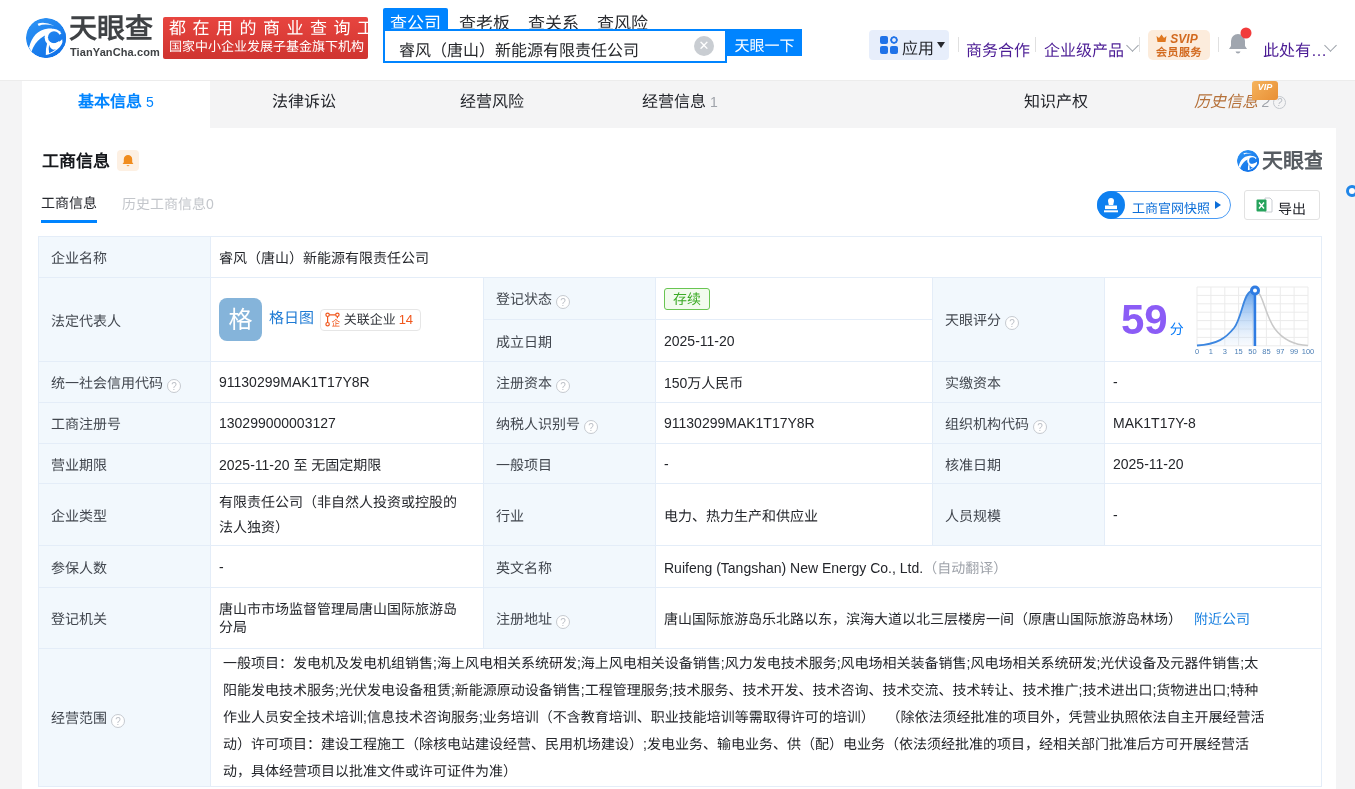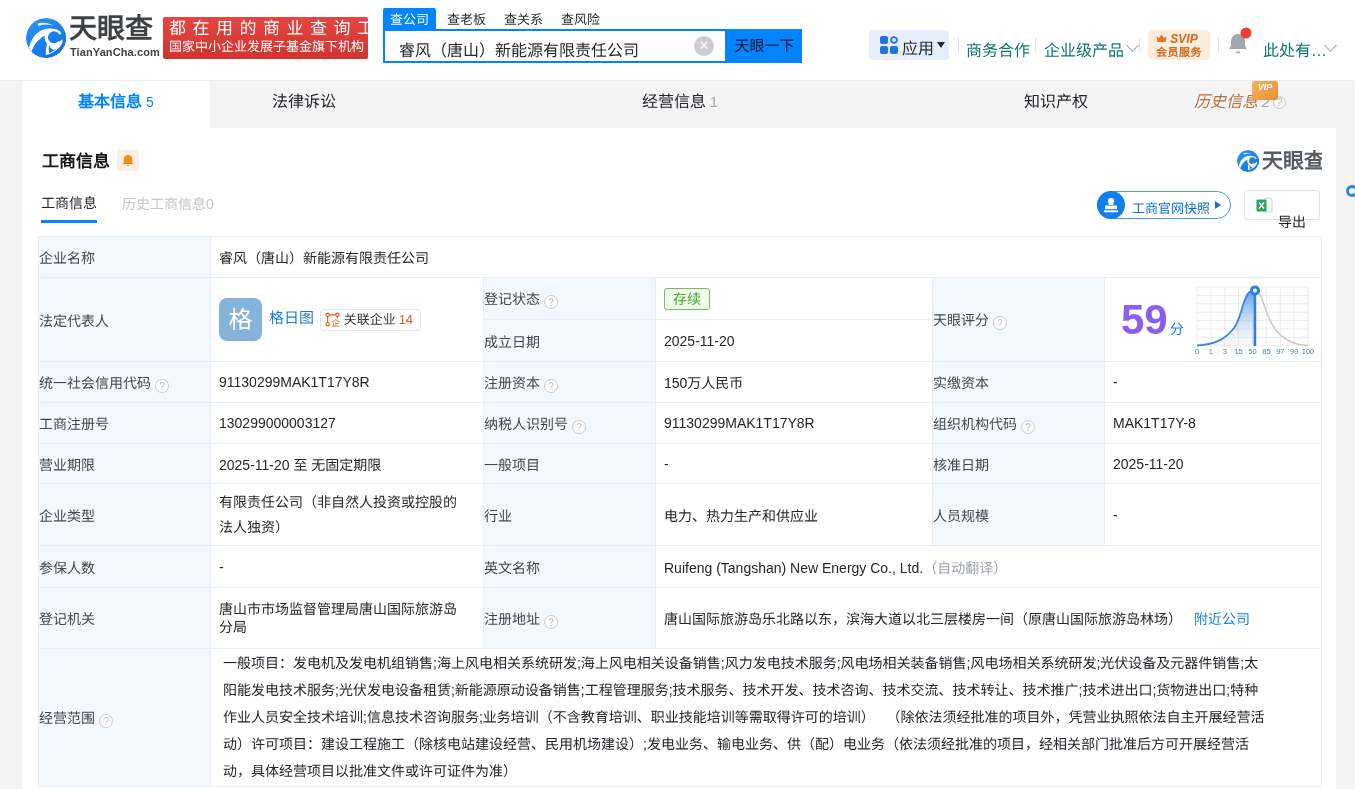--- a/index.html
+++ b/index.html
@@ -7,33 +7,33 @@
 html,body{width:1355px;height:789px;font-family:"Liberation Sans",sans-serif;background:#f4f4f5;position:relative;overflow:hidden;}
 
 #header{position:absolute;left:0;top:0;width:1355px;height:81px;background:#fff;border-bottom:1px solid #ececec;}
 .logo-circle{position:absolute;left:25px;top:17px;width:42px;height:42px;}
 .logo-cn{position:absolute;left:69px;top:14px;font-size:28px;line-height:30px;font-weight:700;color:#3f4245;}
 .logo-en{position:absolute;left:70px;top:46px;font-size:11px;line-height:12px;font-weight:700;color:#3f4245;letter-spacing:0.1px;}
 .redbox{position:absolute;left:163px;top:17px;width:205px;height:42px;background:linear-gradient(180deg,#e8453f,#cf3430);border-radius:2px;color:#fff;padding:3px 0 0 6px;overflow:hidden;}
 .redbox .l1{font-size:17px;letter-spacing:6.5px;white-space:nowrap;line-height:18px;}
 .redbox .l2{font-size:13px;letter-spacing:0px;white-space:nowrap;line-height:18px;}
 
-.stabs{position:absolute;left:383px;top:8px;height:17px;font-size:13px;}
+.stabs{position:absolute;left:383px;top:8px;height:17px;font-size:17px;}
 .stab{display:inline-block;color:#2a2c30;margin-right:0px;}
 .stab.on{background:#0084ff;color:#fff;padding:1px 7px 2px;border-radius:2px 2px 0 0;}
 .sinput{position:absolute;left:383px;top:29px;width:344px;height:34px;border:2px solid #0084ff;background:#fff;}
 .sinput .txt{position:absolute;left:14px;top:6px;font-size:16px;color:#26282c;}
 .sclear{position:absolute;left:694px;top:36px;width:20px;height:20px;border-radius:50%;background:#c9cdd2;color:#fff;font-size:13px;text-align:center;line-height:19px;}
-.sbtn{position:absolute;left:727px;top:29px;width:75px;height:34px;background:#0084ff;color:#0f172a;font-size:15px;text-align:center;line-height:34px;}
+.sbtn{position:absolute;left:727px;top:29px;width:75px;height:27px;background:#0084ff;color:#ffffff;font-size:15px;text-align:center;line-height:34px;}
 
 .appbox{position:absolute;left:869px;top:30px;width:80px;height:30px;background:#e7eefb;border-radius:4px;}
 .appbox .t{position:absolute;left:33px;top:5px;font-size:16px;color:#26282e;}
 .appbox .tri{position:absolute;left:68px;top:12px;width:0;height:0;border-left:4.5px solid transparent;border-right:4.5px solid transparent;border-top:6px solid #26282e;}
 .navsep{position:absolute;top:37px;width:1px;height:15px;background:#e0e0e0;}
-.navitem{position:absolute;top:37px;font-size:16px;color:#0f766e;white-space:nowrap;}
+.navitem{position:absolute;top:37px;font-size:16px;color:#4c1d95;white-space:nowrap;}
 .chev{position:absolute;width:9px;height:9px;border-right:1.6px solid #9aa0a8;border-bottom:1.6px solid #9aa0a8;transform:rotate(45deg);}
 .svip{position:absolute;left:1148px;top:30px;width:62px;height:30px;background:#fcecdc;border-radius:5px;text-align:center;}
 .svip .a{font-size:12px;font-weight:700;font-style:italic;color:#d2691e;line-height:14px;margin-top:2px;}
 .svip .b{font-size:11px;font-weight:700;color:#d2691e;line-height:13px;letter-spacing:0.5px;}
 
 #tabbar{position:absolute;left:0;top:81px;width:1355px;height:47px;background:#f4f4f5;}
 .tab{position:absolute;top:0;height:47px;line-height:42px;text-align:center;font-size:16px;color:#23252b;width:188px;}
 .tab.on{background:#fff;color:#0084ff;font-weight:700;}
 .num{font-size:14px;color:#0084ff;font-weight:400;margin-left:4px;}
 .numg{font-size:14px;color:#9fa3aa;font-weight:400;margin-left:4px;}
@@ -46,25 +46,25 @@
 .bellbtn{position:absolute;left:95px;top:22px;width:22px;height:21px;background:#fdf0e3;border-radius:4px;}
 .cardlogo{position:absolute;right:14px;top:20px;}
 .subtab1{position:absolute;left:19px;top:64px;font-size:14px;color:#26282e;}
 .subtab1:after{content:"";position:absolute;left:0;right:0;top:28px;height:3px;background:#0084ff;}
 .subtab2{position:absolute;left:100px;top:65px;font-size:14px;color:#c3c6cb;}
 .snapbtn{position:absolute;left:1075px;top:63px;width:134px;height:28px;border:1px solid #4a9bf5;border-radius:14px;background:#fff;}
 .snapbtn .cir{position:absolute;left:-1px;top:-1px;width:28px;height:28px;border-radius:50%;background:#0e80f0;}
 .snapbtn .t{position:absolute;left:34px;top:6px;font-size:13px;color:#0c6ed8;white-space:nowrap;}
 .snapbtn .ar{position:absolute;left:117px;top:9px;width:0;height:0;border-top:4.5px solid transparent;border-bottom:4.5px solid transparent;border-left:6px solid #0c6ed8;}
 .expbtn{position:absolute;left:1222px;top:62px;width:76px;height:30px;border:1px solid #e2e2e2;border-radius:3px;background:#fff;}
-.expbtn .t{position:absolute;left:33px;top:20px;font-size:14px;color:#23252b;}
+.expbtn .t{position:absolute;left:33px;top:7px;font-size:14px;color:#23252b;}
 
 #tbl{position:absolute;left:16px;top:108px;border-collapse:collapse;table-layout:fixed;width:1283px;}
 #tbl td{border:1px solid #e4edf8;font-size:14px;vertical-align:middle;}
-#tbl td.lb{background:#f2f8fd;color:#42474f;padding-left:0;}
+#tbl td.lb{background:#f2f8fd;color:#42474f;padding-left:12px;}
 #tbl td.vl{background:#fff;color:#24262b;padding-left:8px;}
 .qm2{display:inline-block;width:14px;height:14px;border:1px solid #c6cad0;border-radius:50%;color:#bdc1c8;font-size:10px;line-height:13px;text-align:center;margin-left:4px;vertical-align:-2px;background:#fff;font-weight:400;}
 .avatar{display:inline-block;width:43px;height:43px;background:#85b4da;border-radius:8px;color:#fff;font-size:24px;text-align:center;line-height:43px;vertical-align:middle;}
 .plink{color:#1f7bd4;font-size:15px;margin-left:7px;}
 .relbadge{display:inline-block;height:22px;border:1px solid #e6e6e6;border-radius:4px;padding:0 7px 0 4px;margin-left:6px;font-size:13px;color:#33363c;line-height:20px;vertical-align:middle;background:#fff;}
 .relbadge b{color:#f1571d;font-weight:400;margin-left:3px;}
 .greenb{display:inline-block;height:22px;line-height:20px;padding:0 8px;border:1px solid #69c552;border-radius:3px;background:#f2fbee;color:#3cab27;font-size:14px;}
 .score59{font-size:42px;font-weight:700;color:#8b5cf6;}
 .scorefen{font-size:14px;color:#0a7cf8;margin-left:2px;}
 .autog{color:#9fa3aa;}
@@ -136,20 +136,21 @@
     <path d="M11 7 a7 7 0 0 1 7 7 v5 l2 3 H2 l2-3 v-5 a7 7 0 0 1 7-7 Z" fill="#a0a6af"></path>
     <path d="M8.5 24.5 a2.6 2.6 0 0 0 5 0 Z" fill="#a0a6af"></path>
     <circle cx="19" cy="6" r="5.5" fill="#f23c3c"></circle>
   </svg>
   <div class="navitem" style="left:1263px;">此处有…</div>
   <span class="chev" style="left:1326px;top:41px;"></span>
 </div>
 <div id="tabbar">
   <div class="tab on" style="left:22px;">基本信息<span class="num">5</span></div>
   <div class="tab" style="left:210px;">法律诉讼</div>
+  <div class="tab" style="left:398px;">经营风险</div>
   <div class="tab" style="left:586px;">经营信息<span class="numg">1</span></div>
   <div class="tab" style="left:962px;">知识产权</div>
   <div class="tab hist" style="left:1146px;font-style:italic;">历史信息<span class="numg">2</span><span class="qmark">?</span></div>
   <div class="vipbadge">VIP</div>
 </div>
 <div id="card">
   <div class="h1">工商信息</div>
   <div class="bellbtn">
     <svg style="position:absolute;left:5px;top:4px;" width="12" height="14" viewBox="0 0 12 14">
       <path d="M6 1 a4.2 4.2 0 0 1 4.2 4.2 v3 l1.2 1.8 H0.6 l1.2-1.8 v-3 A4.2 4.2 0 0 1 6 1 Z" fill="#f08c1e"></path>

